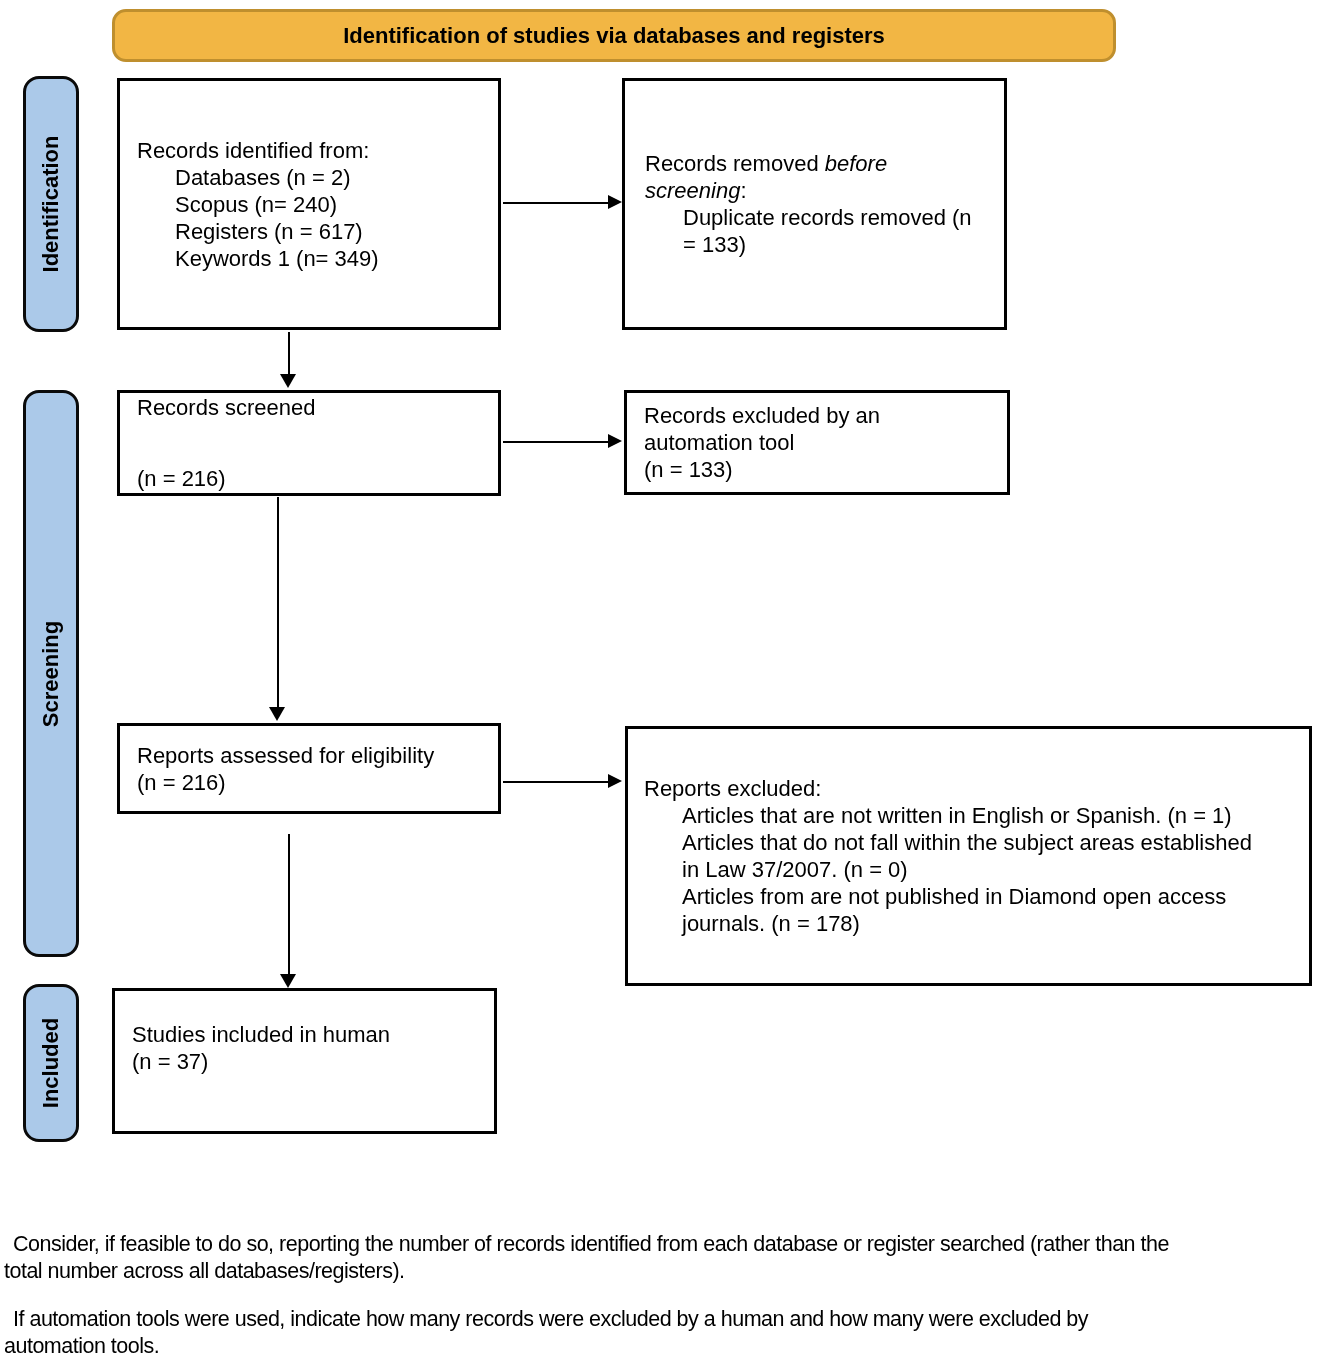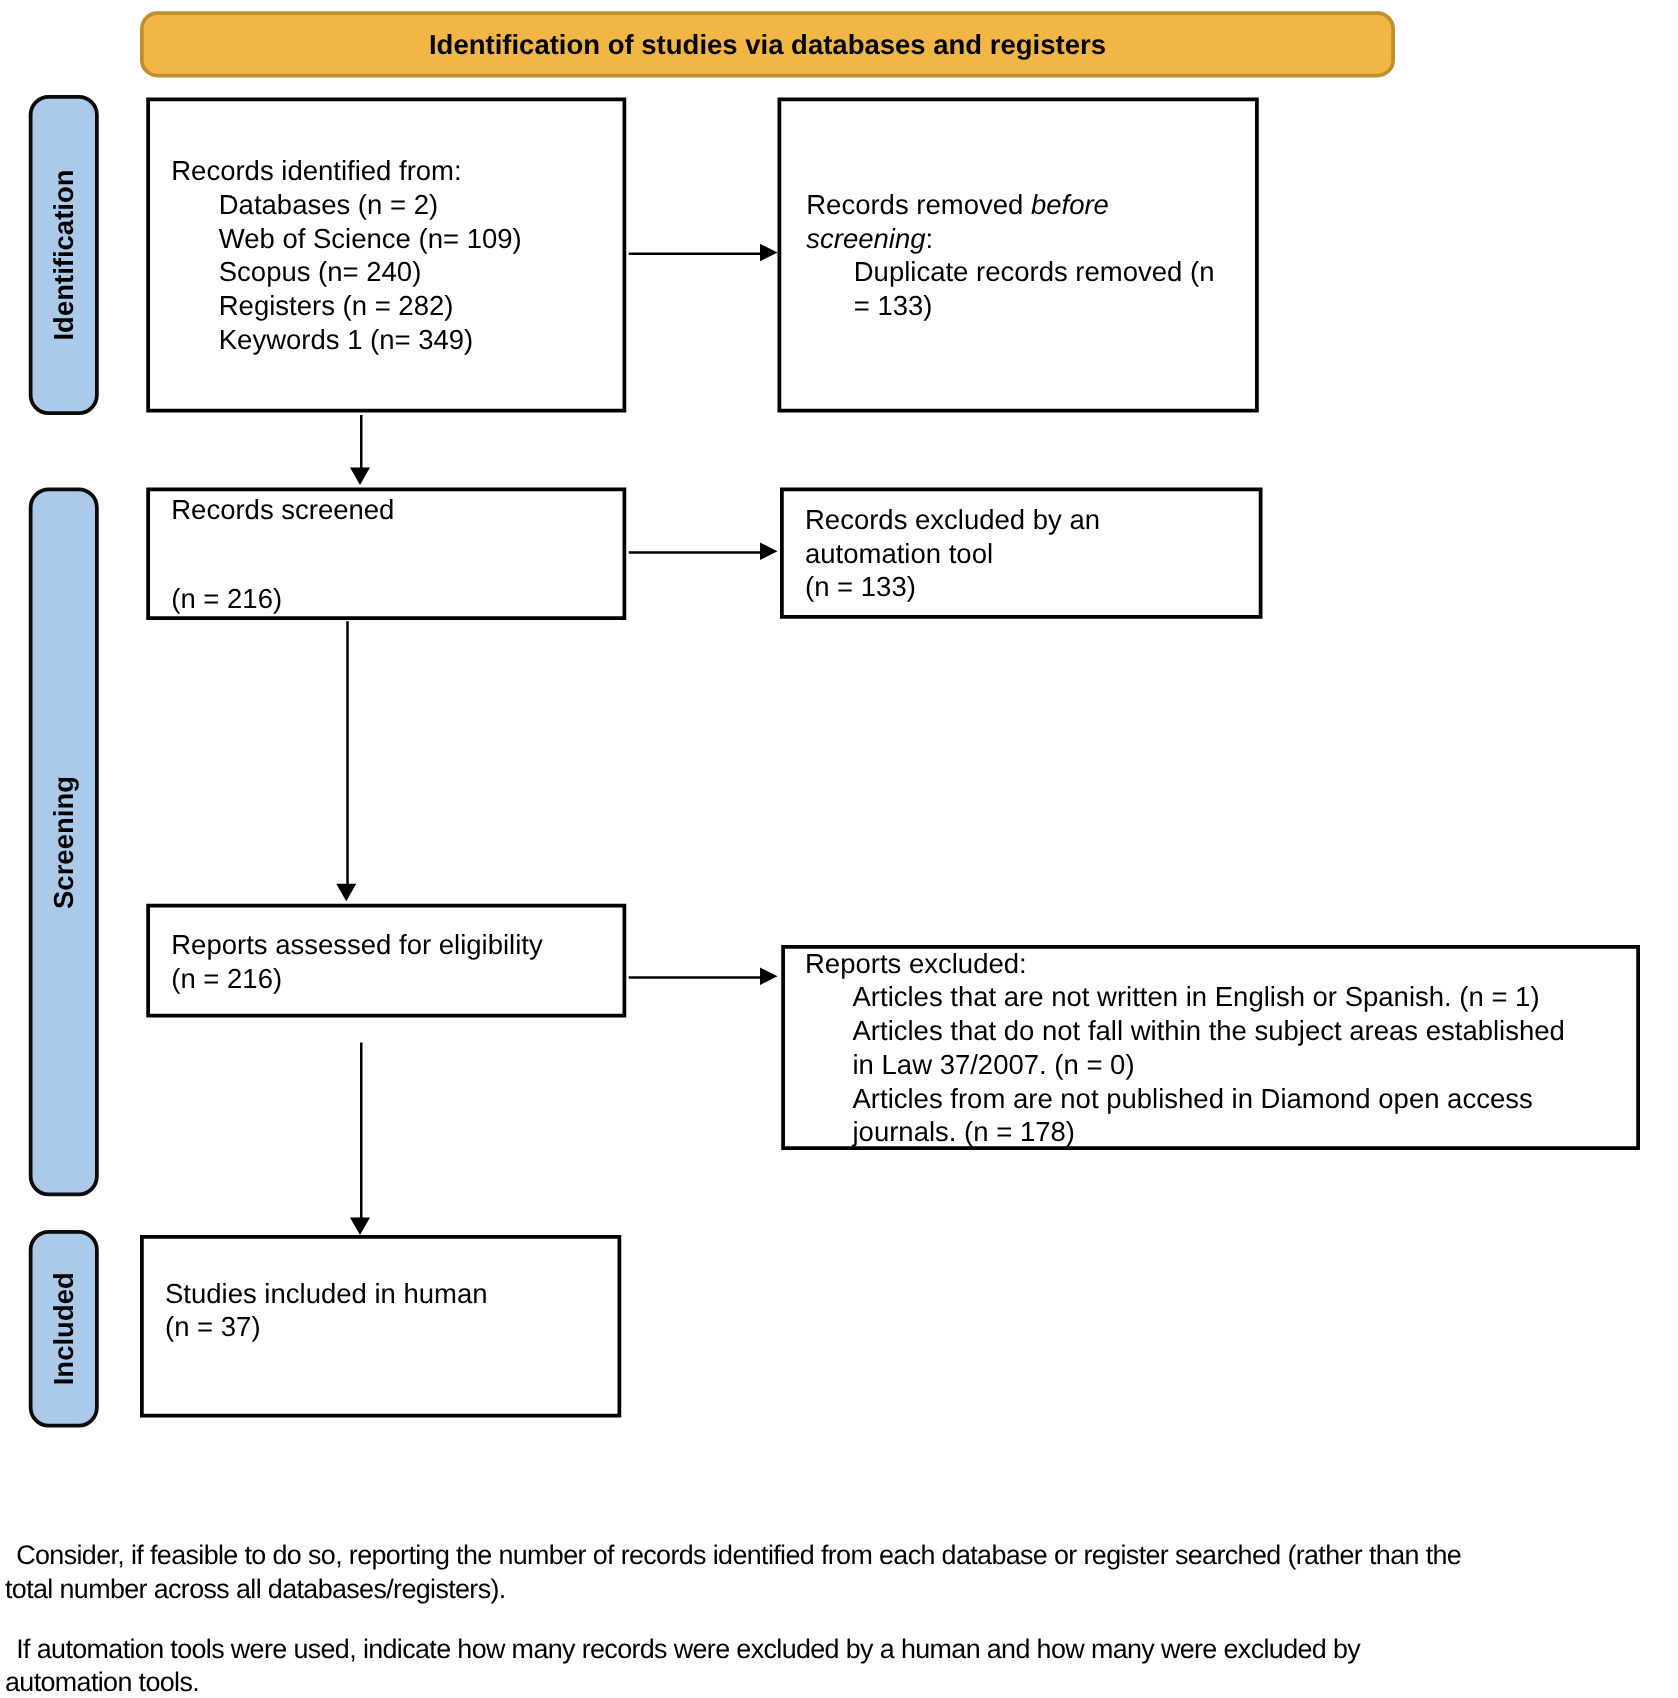--- a/index.html
+++ b/index.html
@@ -50,21 +50,21 @@
   }
   .box .ind { padding-left:38px; }
   .nw { white-space:nowrap; }
   .i { font-style:italic; }
 
   #b1 { left:117px; top:78px;  width:384px; height:252px; }
   #b2 { left:622px; top:78px;  width:385px; height:252px;padding-left:20px; }
   #b3 { left:117px; top:390px; width:384px; height:106px;gap:44px; }
   #b4 { left:624px; top:390px; width:386px; height:105px; }
   #b5 { left:117px; top:723px; width:384px; height:91px; }
-  #b6 { left:625px; top:756px; width:687px; height:164px; padding-left:16px; }
+  #b6 { left:625px; top:726px; width:687px; height:260px; padding-left:16px; }
   #b7 { left:112px; top:988px; width:385px; height:146px; justify-content:flex-start; padding-top:30px; }
 
   
   .arrow-right { position:absolute; height:2px; background:var(--arrow-color,#000); }
   .arrow-right::after {
     content:""; position:absolute; right:-13px; top:-7px;
     border-left:14px solid var(--arrow-color,#000);
     border-top:7px solid transparent; border-bottom:7px solid transparent;
   }
   .arrow-down { position:absolute; width:2px; background:var(--arrow-color,#000); }
@@ -102,23 +102,22 @@
 <div class="vlabel" id="lbl-screen">
   <span>Screening</span>
 </div>
 <div class="vlabel" id="lbl-incl">
   <span>Included</span>
 </div>
 
 <div class="box" id="b1">
   <div>Records identified from:</div>
   <div class="ind nw">Databases (n = 2)</div>
-  <div class="ind nw">Web of Science (n= 109)</div>
   <div class="ind nw">Scopus (n= 240)</div>
-  <div class="ind nw">Registers (n = 282)</div>
+  <div class="ind nw">Registers (n = 617)</div>
   <div class="ind nw">Keywords 1 (n= 349)</div>
 </div>
 
 <div class="box" id="b2">
   <div class="nw"><span>Records removed </span><span class="i">before</span></div>
   <div class="nw"><span class="i">screening</span><span>:</span></div>
   <div class="ind nw">Duplicate records removed (n</div>
   <div class="ind nw">= 133)</div>
 </div>
 

